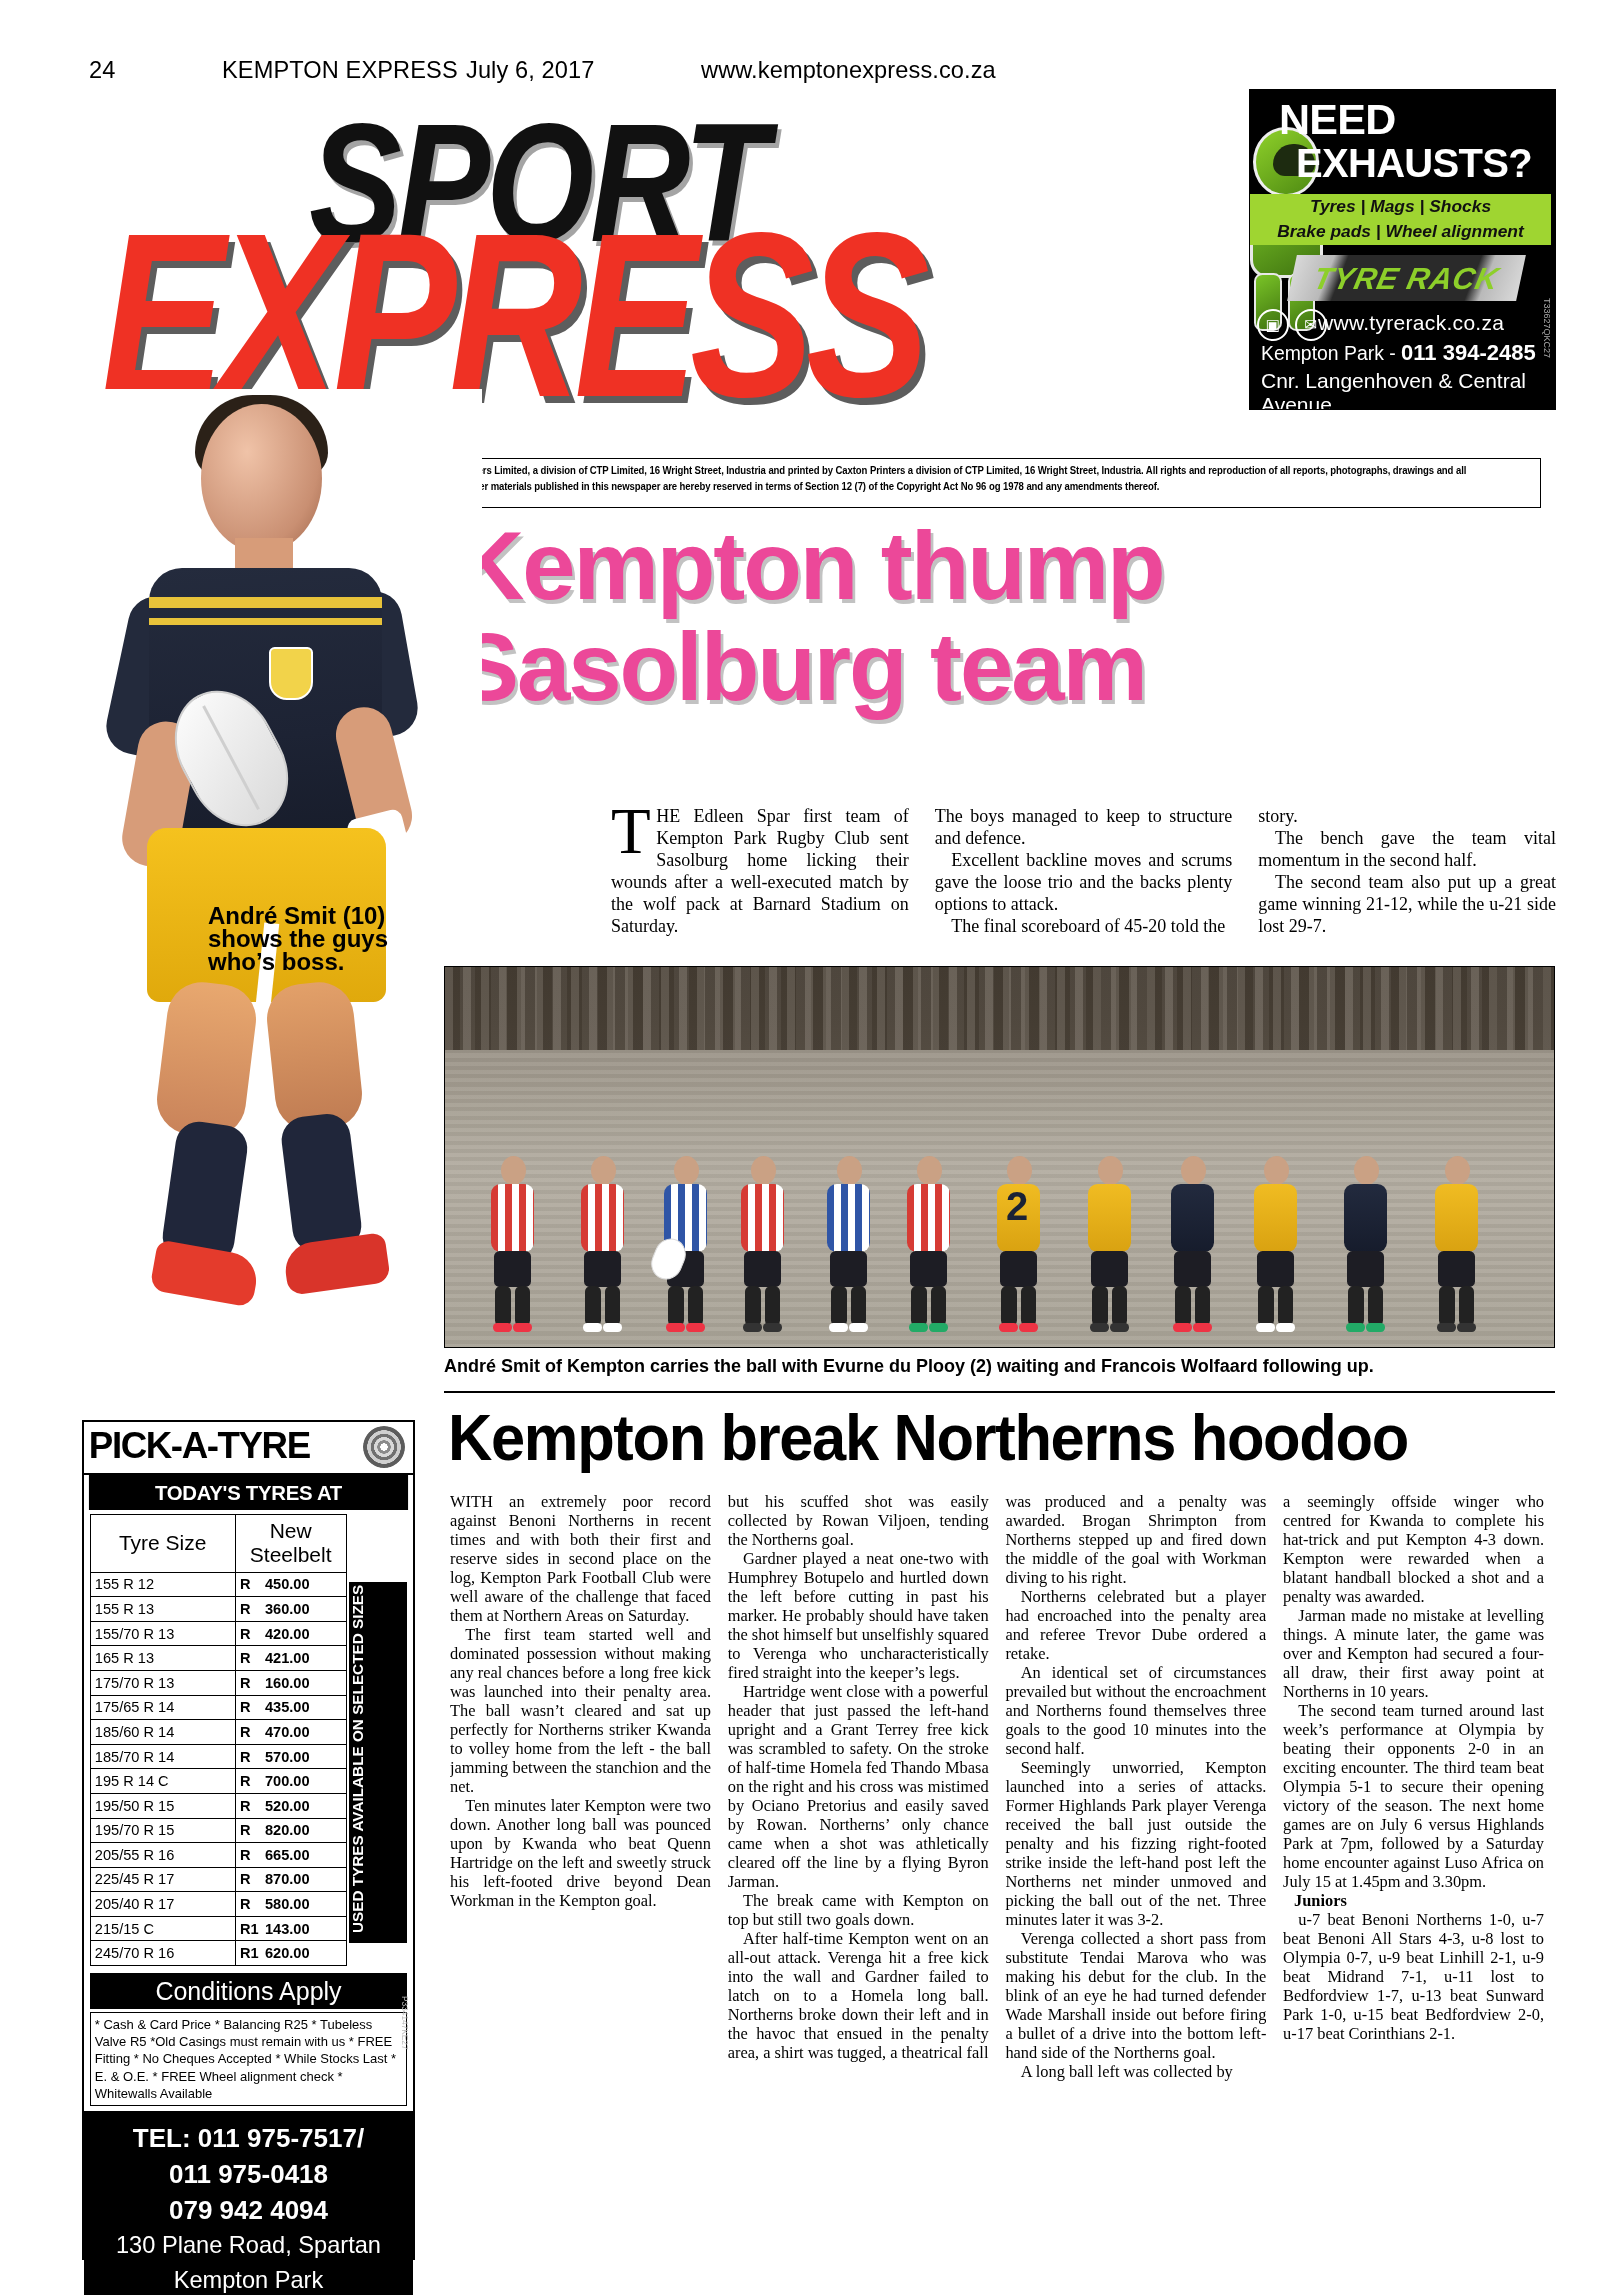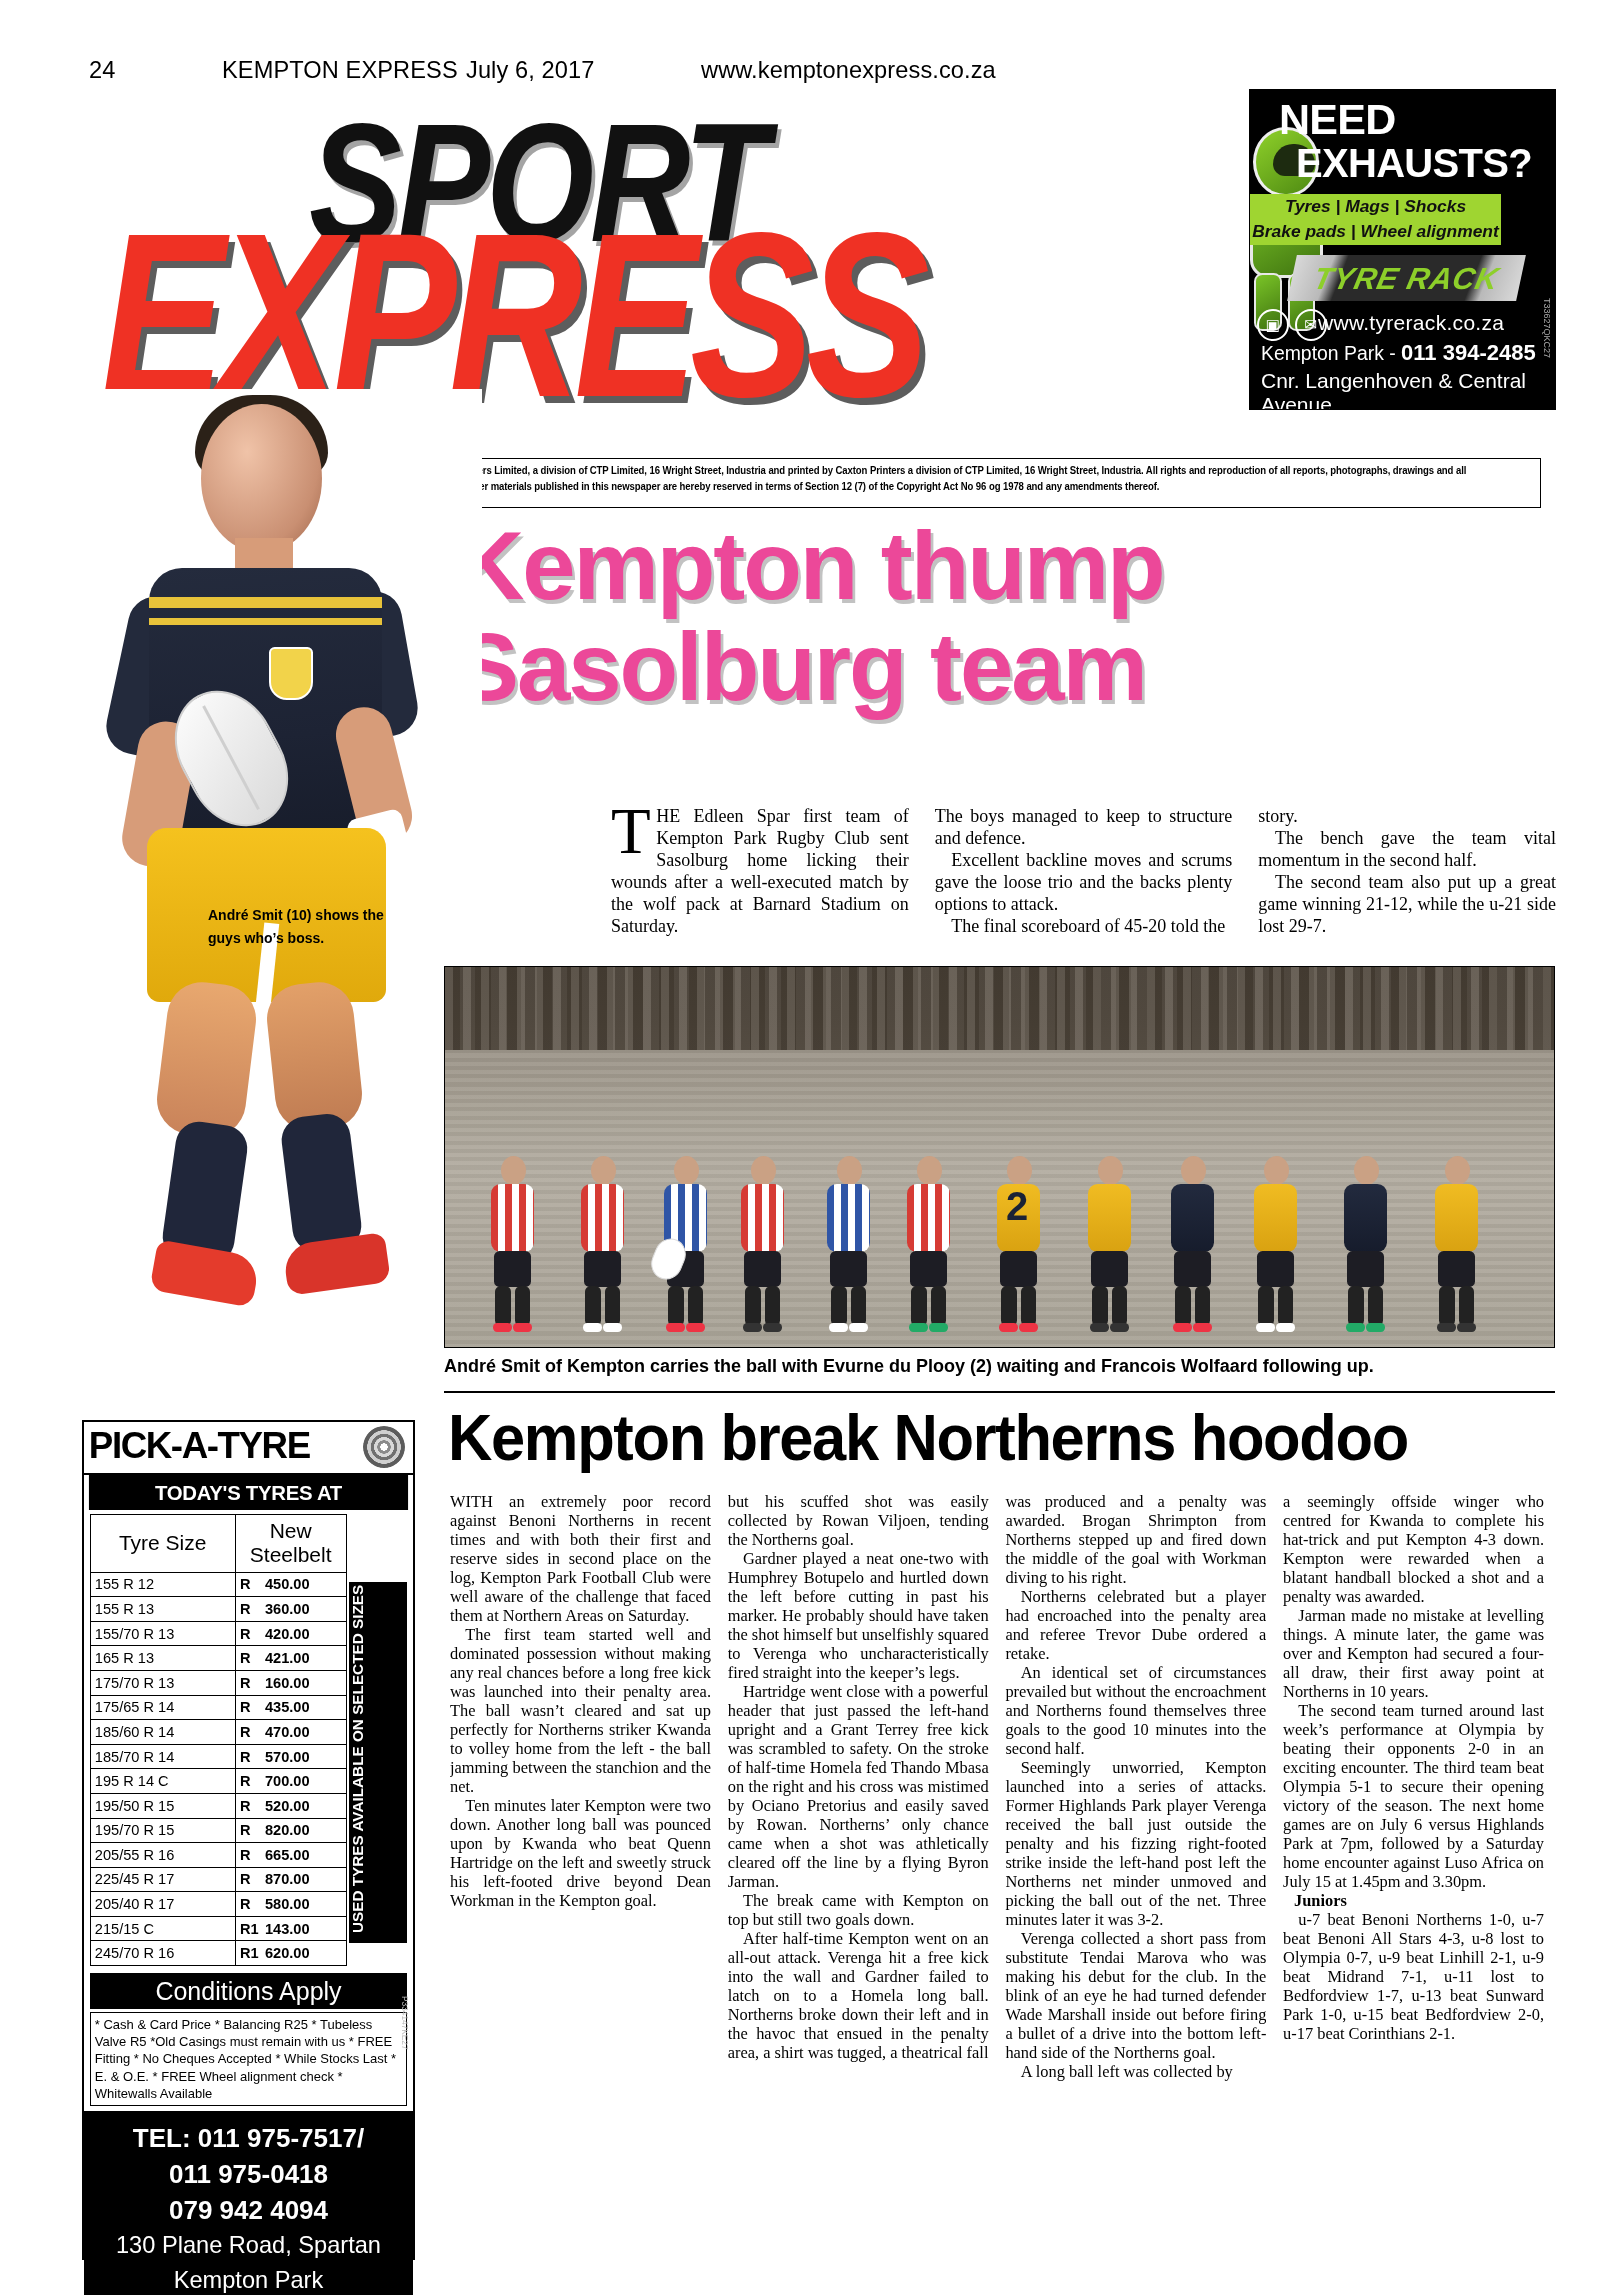--- a/index.html
+++ b/index.html
@@ -25,21 +25,21 @@
     letter-spacing:-8.3px;transform:scaleY(1.26);transform-origin:left top;
     text-shadow:5.6px 5.6px 0 #5d5d5d;}
 
   
   .tyrerack{position:absolute;left:1249px;top:89px;width:305px;height:319px;
             background:#000;border:1.4px solid #000;overflow:hidden;}
   .tr-need{position:absolute;left:29px;top:8.3px;color:#fff;font-family:"Liberation Sans",sans-serif;
            font-weight:bold;font-size:43px;line-height:43px;letter-spacing:-0.7px;}
   .tr-exh{position:absolute;left:46px;top:53px;color:#fff;font-family:"Liberation Sans",sans-serif;
           font-weight:bold;font-size:40px;line-height:40px;letter-spacing:-0.7px;}
-  .tr-green{position:absolute;left:0;top:104px;width:251px;height:51px;background:#9fd531;}
+  .tr-green{position:absolute;left:0;top:104px;width:301px;height:51px;background:#9fd531;}
   .tr-green div{font-family:"Liberation Sans",sans-serif;font-weight:bold;font-style:italic;
                 color:#111;text-align:center;font-size:17.4px;line-height:25px;}
   .tr-logo{position:absolute;left:42px;top:165px;width:229px;height:46px;
            background:linear-gradient(100deg,#d9d9d9 0%,#b9b9b9 16%,#2a2a2a 22%,#2a2a2a 78%,#b9b9b9 84%,#d9d9d9 100%);
            transform:skewX(-12deg);}
   .tr-logo span{display:block;font-family:"Liberation Sans",sans-serif;font-weight:bold;font-style:italic;
                 color:#8dcf2a;font-size:30.5px;line-height:46px;text-align:center;letter-spacing:0.7px;
                 transform:skewX(0deg);}
   .tr-www{position:absolute;left:68px;top:221px;color:#fff;font-family:"Liberation Sans",sans-serif;
           font-size:21px;letter-spacing:0.3px;}
@@ -114,21 +114,21 @@
   .pp-sockL{position:absolute;left:103px;top:734px;width:72px;height:139px;border-radius:23.6px;
      background:#20263a;transform:rotate(8deg);}
   .pp-sockR{position:absolute;left:221px;top:726px;width:69px;height:136px;border-radius:23.6px;
      background:#20263a;transform:rotate(-7deg);}
   .pp-bootL{position:absolute;left:87px;top:859px;width:104px;height:51px;border-radius:12.5px 29px 15.3px 15.3px;
      background:#e43b2c;transform:rotate(10deg);}
   .pp-bootR{position:absolute;left:219px;top:850px;width:103px;height:50px;border-radius:29px 12.5px 15.3px 15.3px;
      background:#d9342a;transform:rotate(-8deg);}
 
   .pp-caption{position:absolute;left:208px;top:904px;width:201px;
-     font-family:"Liberation Sans",sans-serif;font-weight:bold;font-size:14px;line-height:23px;}
+     font-family:"Liberation Sans",sans-serif;font-weight:bold;font-size:24px;line-height:23px;}
 
   
   .intro{position:absolute;left:611px;top:805px;width:945px;height:153px;
      display:flex;gap:26px;}
   .intro .col{width:298px;font-size:18px;line-height:22px;text-align:justify;}
   .intro .col p{margin:0;text-indent:16.7px;}
   .intro .col p.first{text-indent:0;}
   .dropcap{float:left;font-size:65px;line-height:51px;padding:1.4px 5.6px 0 0;font-weight:400;}
 
   

